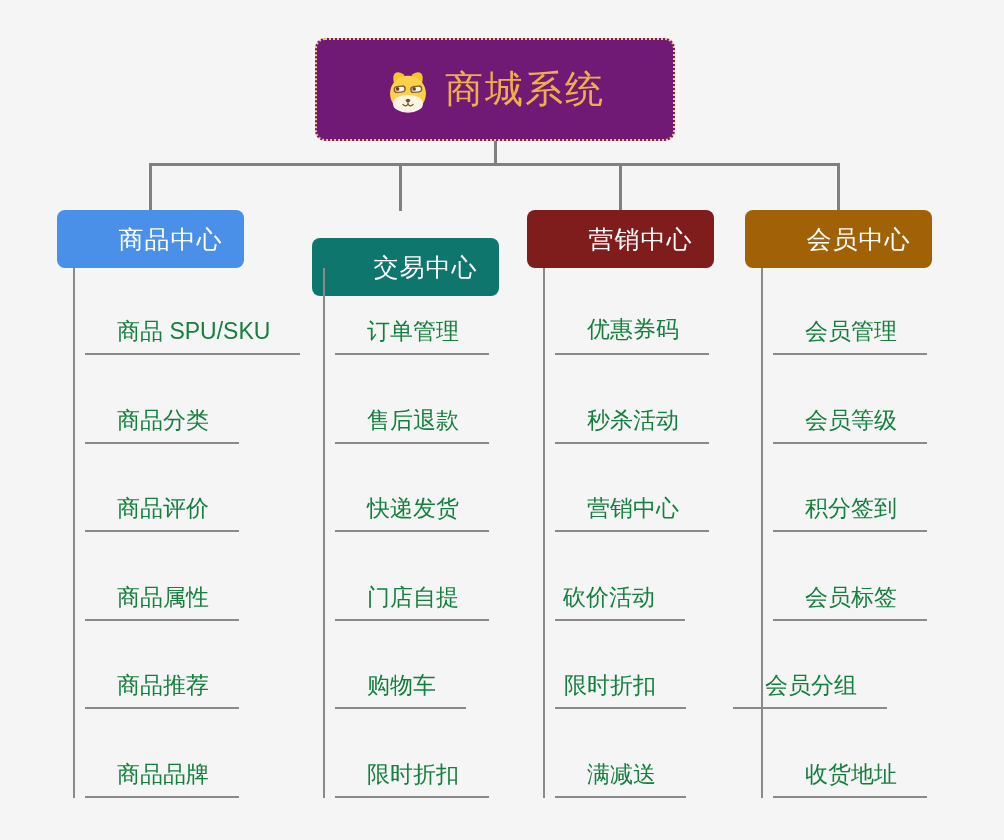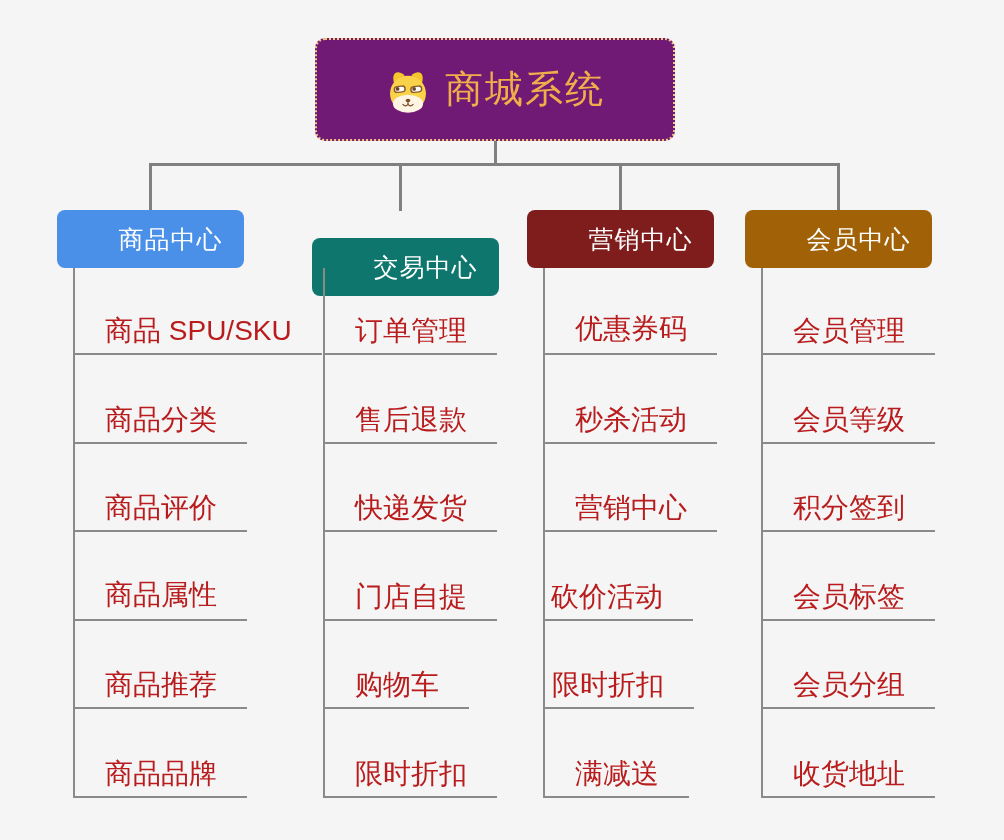--- a/index.html
+++ b/index.html
@@ -60,27 +60,28 @@
     padding-left:40px;
   }
   .spine{
     position:absolute;
     width:2px;
     background:#8a8a8a;
   }
   .leaf-topic{
     position:absolute;
     display:inline-block;
-    font-size:28px;
+    font-size:23px;
     line-height:28px;
-    color:#b91c1c;
+    color:#15803d;
     padding:0 30px 8px 32px;
     border-bottom:2px solid #8a8a8a;
     white-space:nowrap;
     cursor:pointer;
+    margin-left:12px;
   }
 </style>
 </head>
 <body>
 
 <div id="canvas">
 
   <div class="root-node">
     <svg class="root-icon" viewBox="0 0 64 64" aria-hidden="true">
       <path d="M13 24 C8 9 16 3 27 11 L24 19 Z" fill="#F5C62C"></path>
@@ -103,21 +104,21 @@
       <div class="conn" style="left: 493.5px; top: 141px; width: 3px; height: 25px;"></div>
       <div class="conn" style="left: 149px; top: 163px; width: 691px; height: 3px;"></div>
       <div class="conn" style="left: 149px; top: 163px; width: 3px; height: 48px;"></div>
       <div class="branch-node" style="left: 57px; background: rgb(74, 144, 232);">
         <span>商品中心</span>
       </div>
       <div class="spine" style="left: 73px; top: 268px; height: 530px;"></div>
       <div class="leaf-topic" style="left: 73px; top: 317px;">商品 SPU/SKU</div>
       <div class="leaf-topic" style="left: 73px; top: 406px;">商品分类</div>
       <div class="leaf-topic" style="left: 73px; top: 494px;">商品评价</div>
-      <div class="leaf-topic" style="left: 73px; top: 583px; font-family: Liberation Mono, monospace;">商品属性</div>
+      <div class="leaf-topic" style="left: 73px; top: 583px;">商品属性</div>
       <div class="leaf-topic" style="left: 73px; top: 671px;">商品推荐</div>
       <div class="leaf-topic" style="left: 73px; top: 760px;">商品品牌</div>
       <div class="conn" style="left: 399px; top: 163px; width: 3px; height: 48px;"></div>
       <div class="branch-node" style="left: 312px; background: #0f766e; margin-top: 28px;">
         <span>交易中心</span>
       </div>
       <div class="spine" style="left: 323px; top: 268px; height: 530px;"></div>
       <div class="leaf-topic" style="left: 323px; top: 317px;">订单管理</div>
       <div class="leaf-topic" style="left: 323px; top: 406px;">售后退款</div>
       <div class="leaf-topic" style="left: 323px; top: 494px;">快递发货</div>
@@ -137,16 +138,16 @@
       <div class="leaf-topic" style="left: 543px; top: 760px;">满减送</div>
       <div class="conn" style="left: 837px; top: 163px; width: 3px; height: 48px;"></div>
       <div class="branch-node" style="left: 745px; background: #a16207;">
         <span>会员中心</span>
       </div>
       <div class="spine" style="left: 761px; top: 268px; height: 530px;"></div>
       <div class="leaf-topic" style="left: 761px; top: 317px;">会员管理</div>
       <div class="leaf-topic" style="left: 761px; top: 406px;">会员等级</div>
       <div class="leaf-topic" style="left: 761px; top: 494px;">积分签到</div>
       <div class="leaf-topic" style="left: 761px; top: 583px; text-align: center;">会员标签</div>
-      <div class="leaf-topic" style="left: 761px; top: 671px; text-align: right;">会员分组</div>
+      <div class="leaf-topic" style="left: 721px; top: 671px; text-align: right;">会员分组</div>
       <div class="leaf-topic" style="left: 761px; top: 760px;">收货地址</div>
     </div>
 </div>
 
 </body></html>

